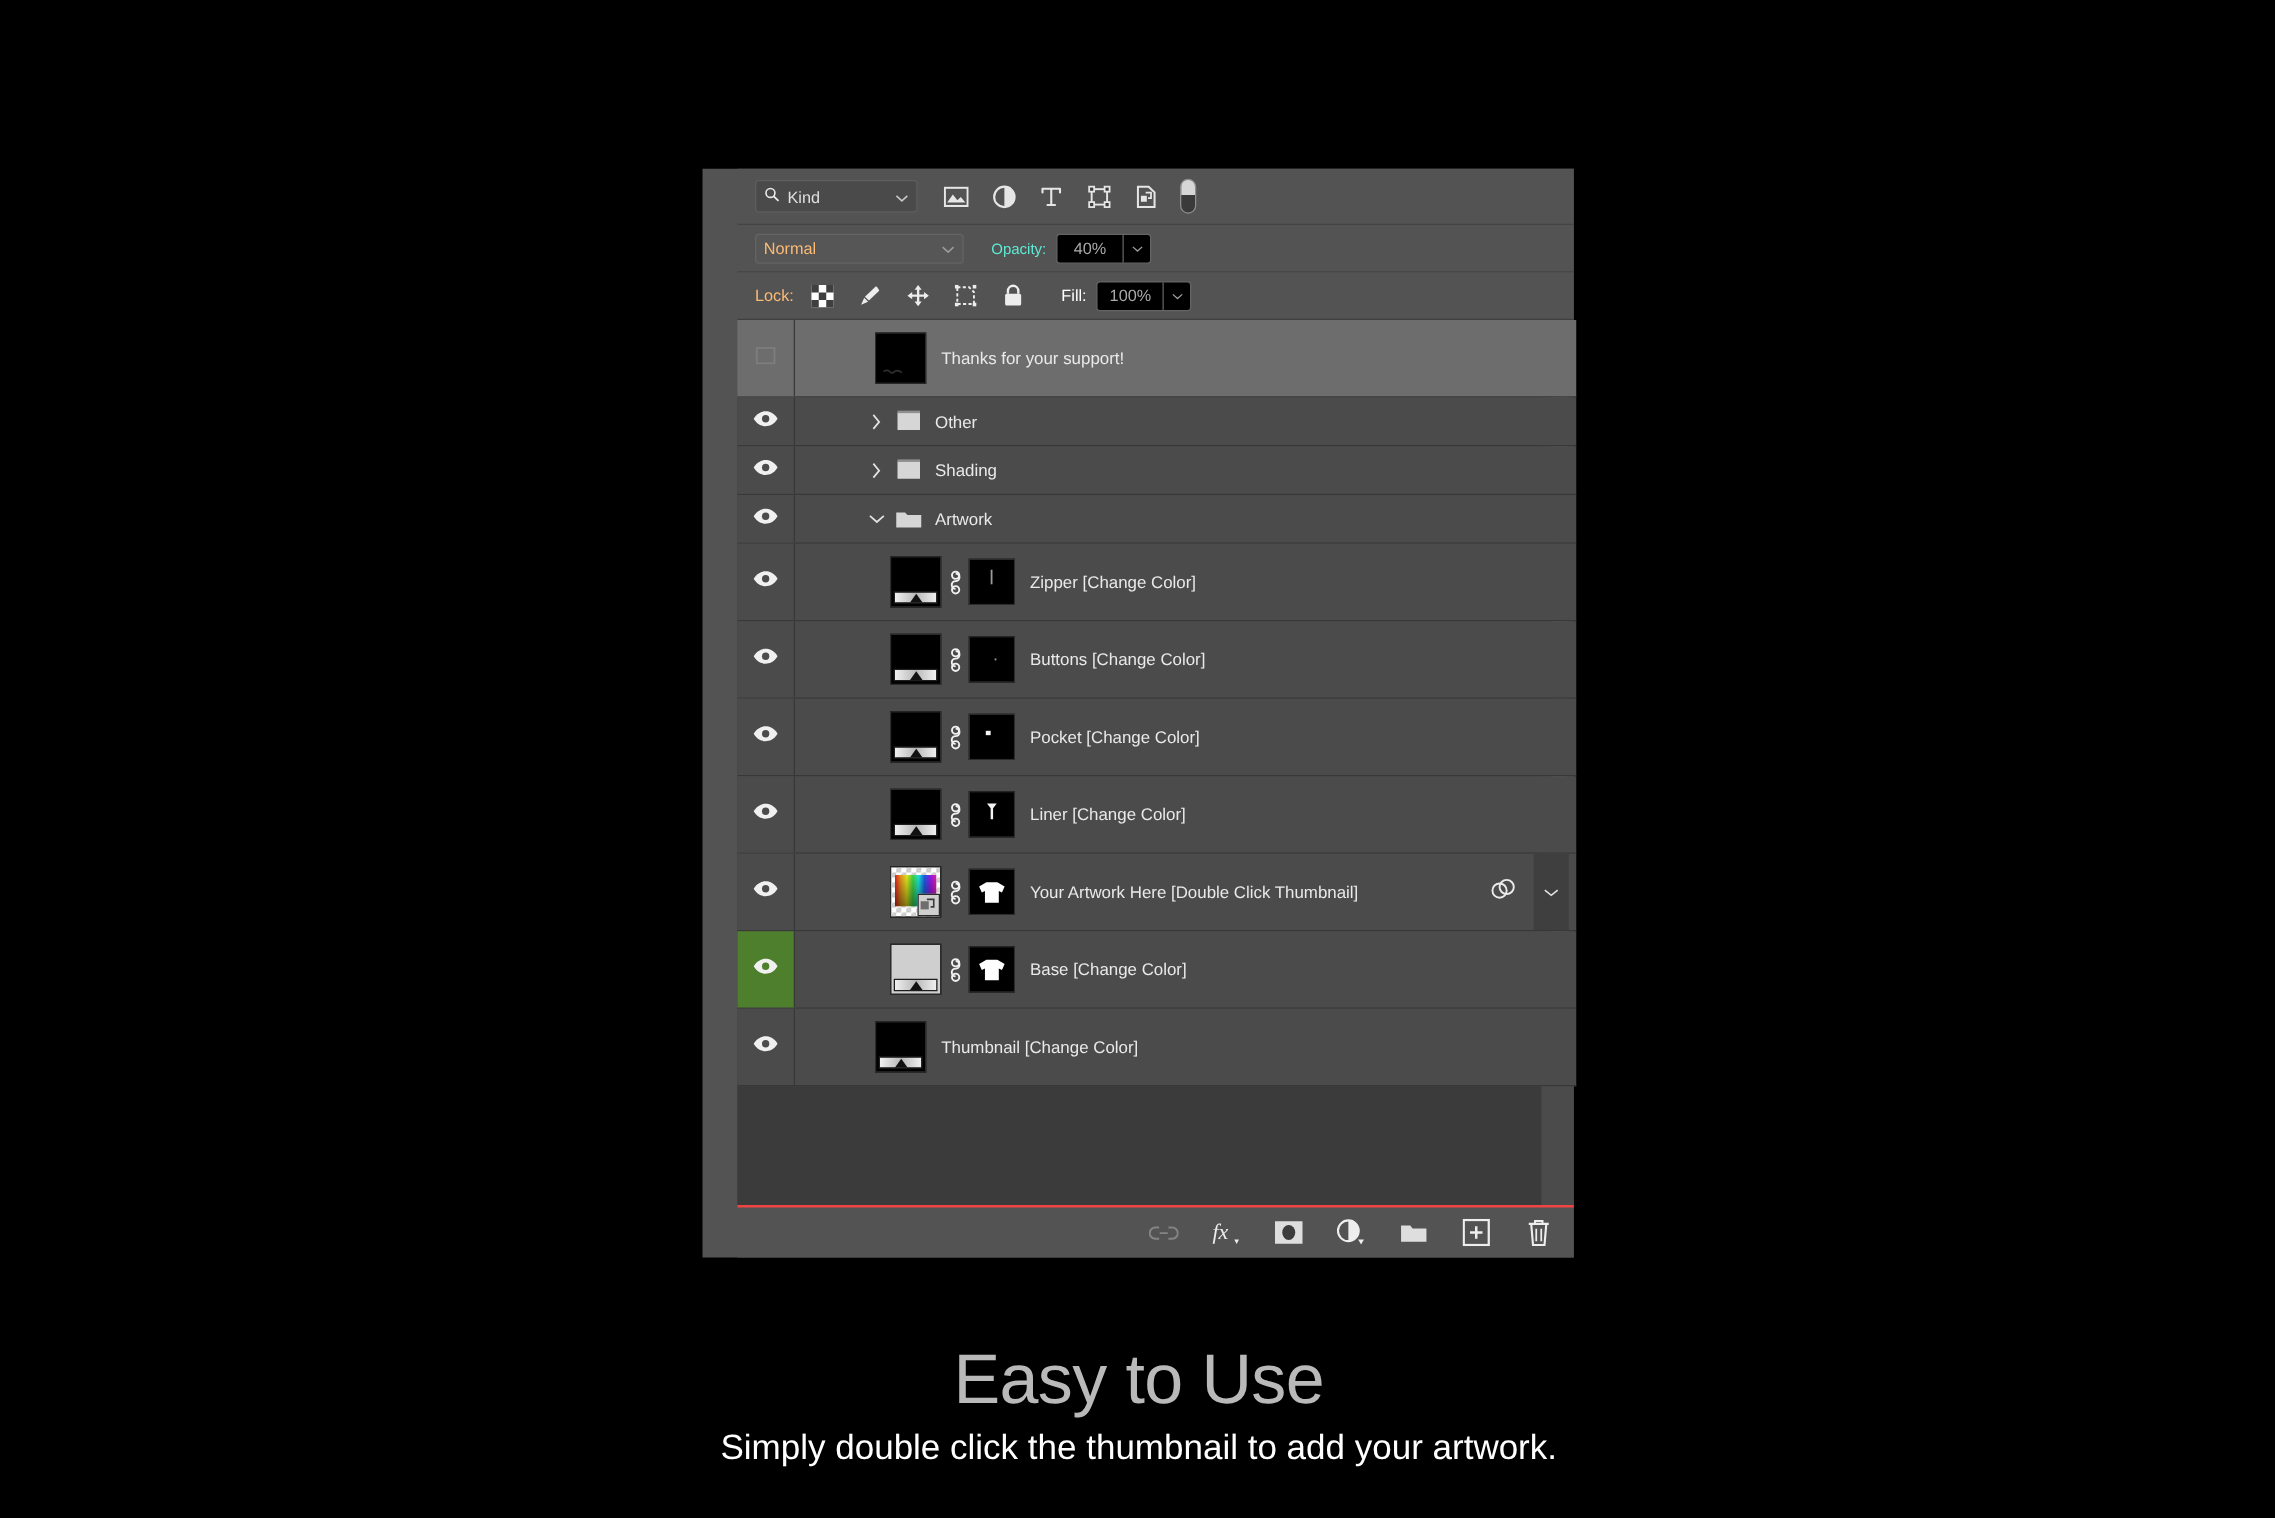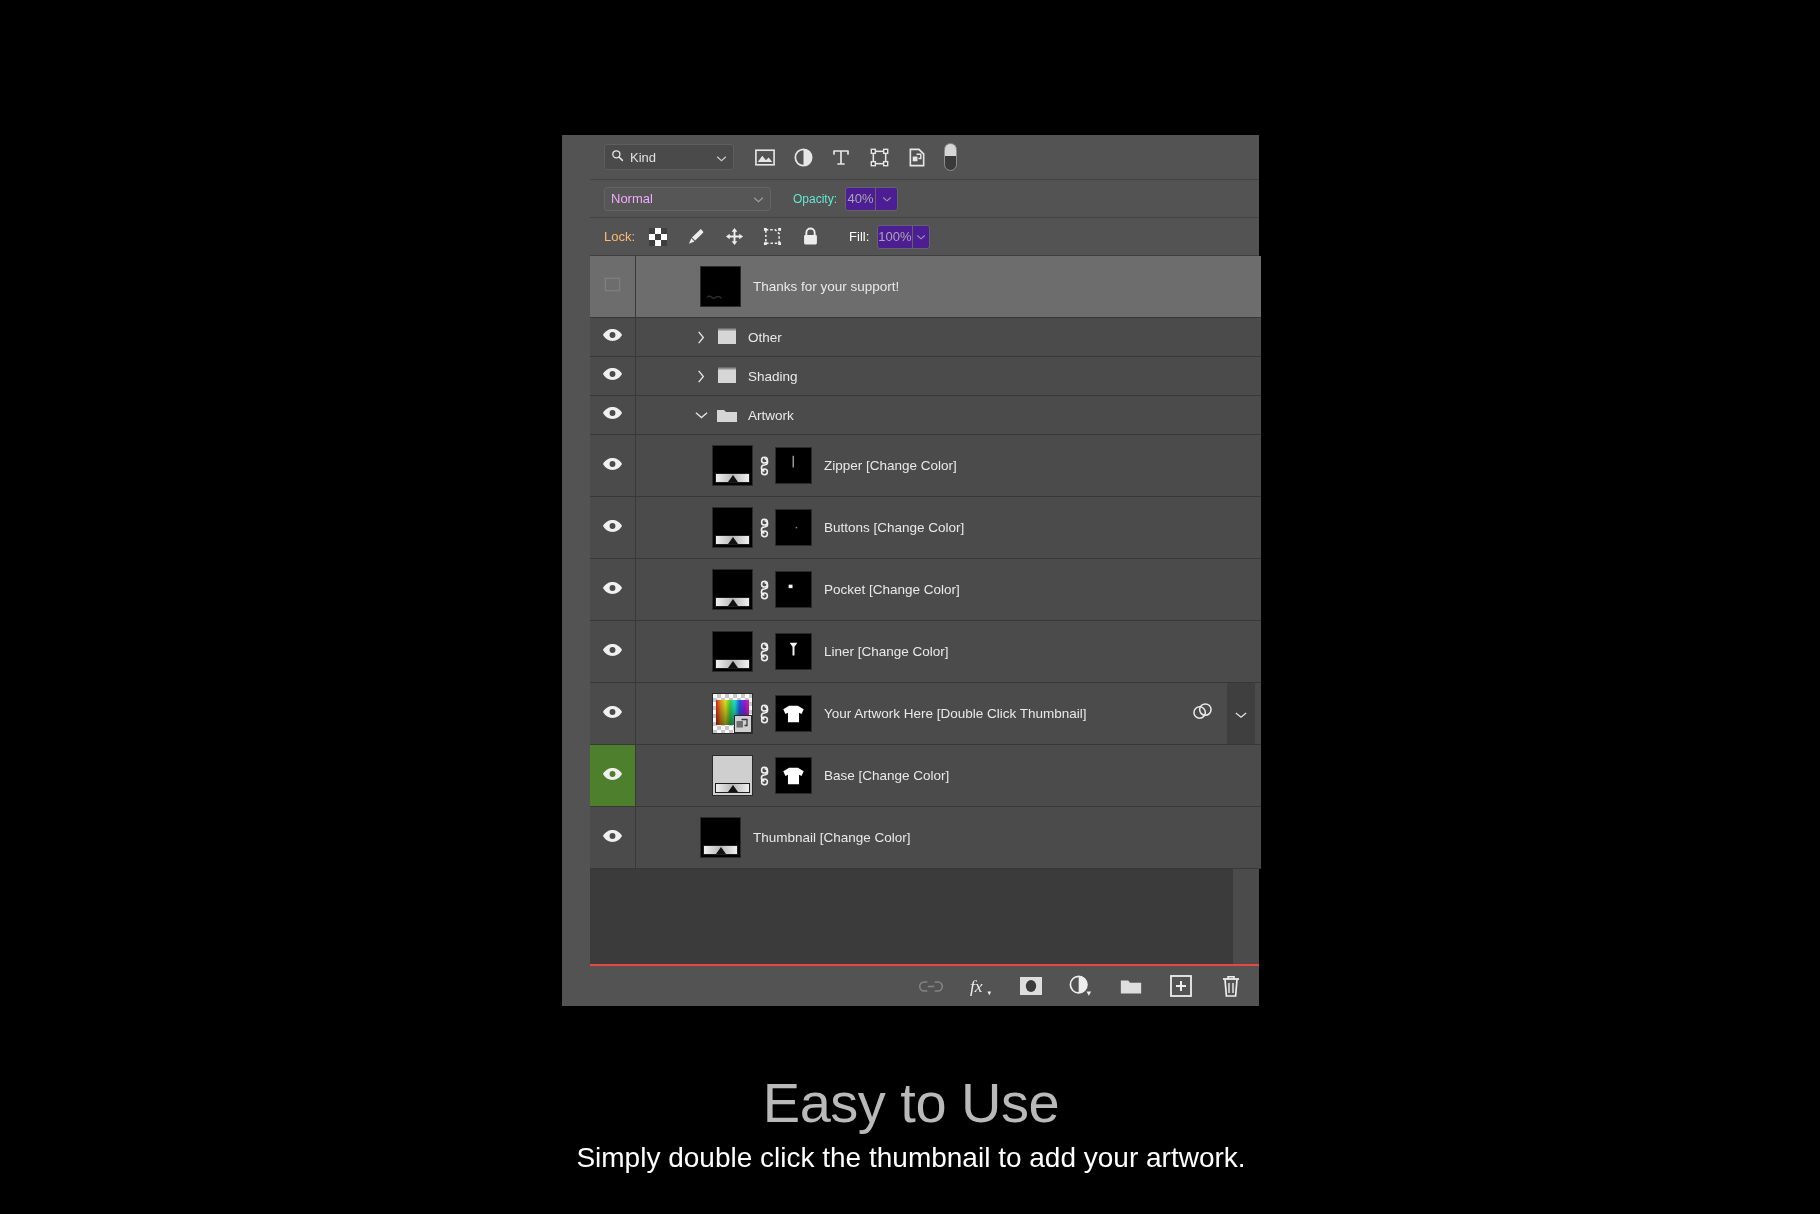--- a/index.html
+++ b/index.html
@@ -50,27 +50,27 @@
     height: 38px; flex: 0 0 38px;
     display: flex; align-items: center;
     padding: 0 14px;
     border-bottom: 1px solid #444;
     background: #535353;
   }
   .blend-select {
     width: 167px; height: 24px;
     background: #565656; border: 1px solid #646464; border-radius: 3px;
     display: flex; align-items: center; padding: 0 6px;
-    color: #f0abfc; font-size: 13px;
+    color: #fdba74; font-size: 13px;
   }
   .blend-select .lbl { flex: 1; }
   .op-label { color: #5eead4; font-size: 12px; margin-left: 22px; }
   .num-field {
-    margin-left: 8px; height: 24px; width: 53px;
-    background: #4c1d95; border: 1px solid #646464; border-radius: 3px;
+    margin-left: 8px; height: 24px; width: 76px;
+    background: #000000; border: 1px solid #646464; border-radius: 3px;
     display: flex; align-items: stretch;
   }
   .num-field .val {
     flex: 1; display: flex; align-items: center; justify-content: center;
     color: #a9a9a9; font-size: 13px;
   }
   .num-field .arrow {
     width: 22px; border-left: 1px solid #646464;
     display: flex; align-items: center; justify-content: center;
   }

